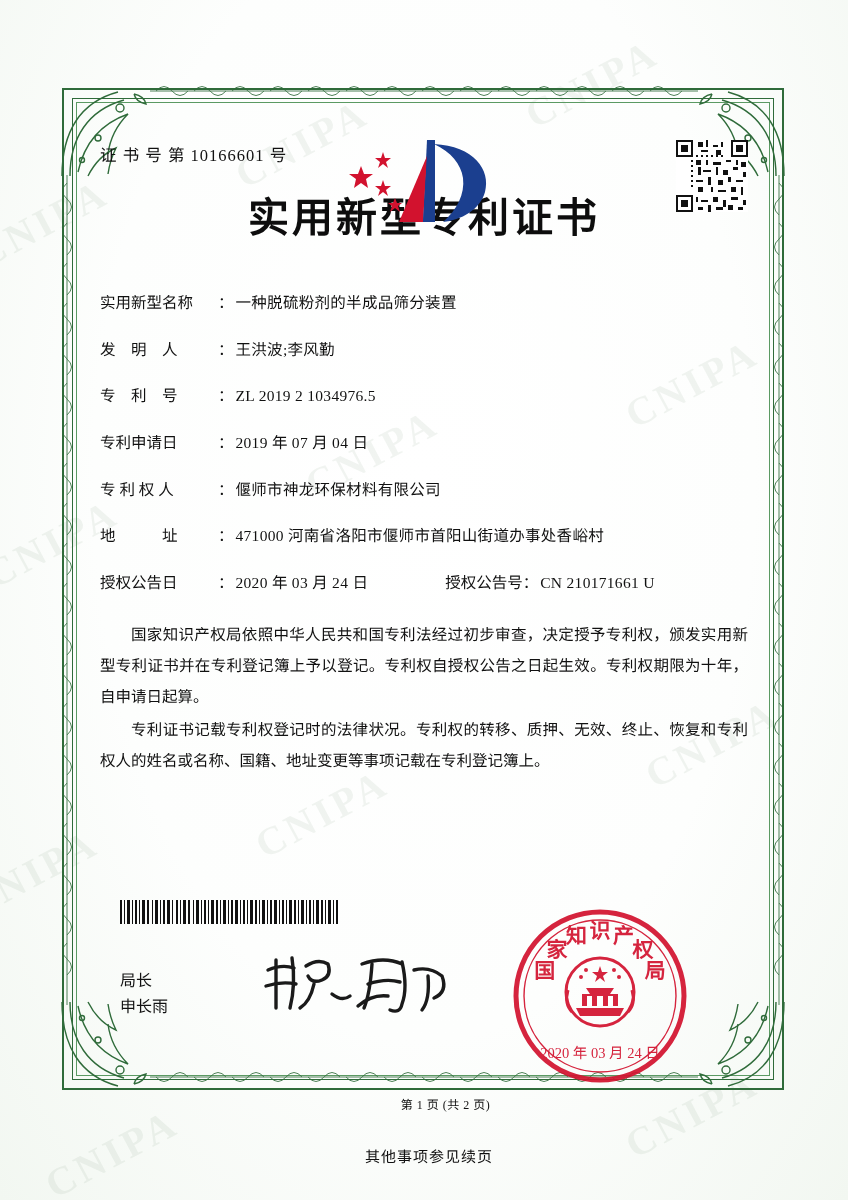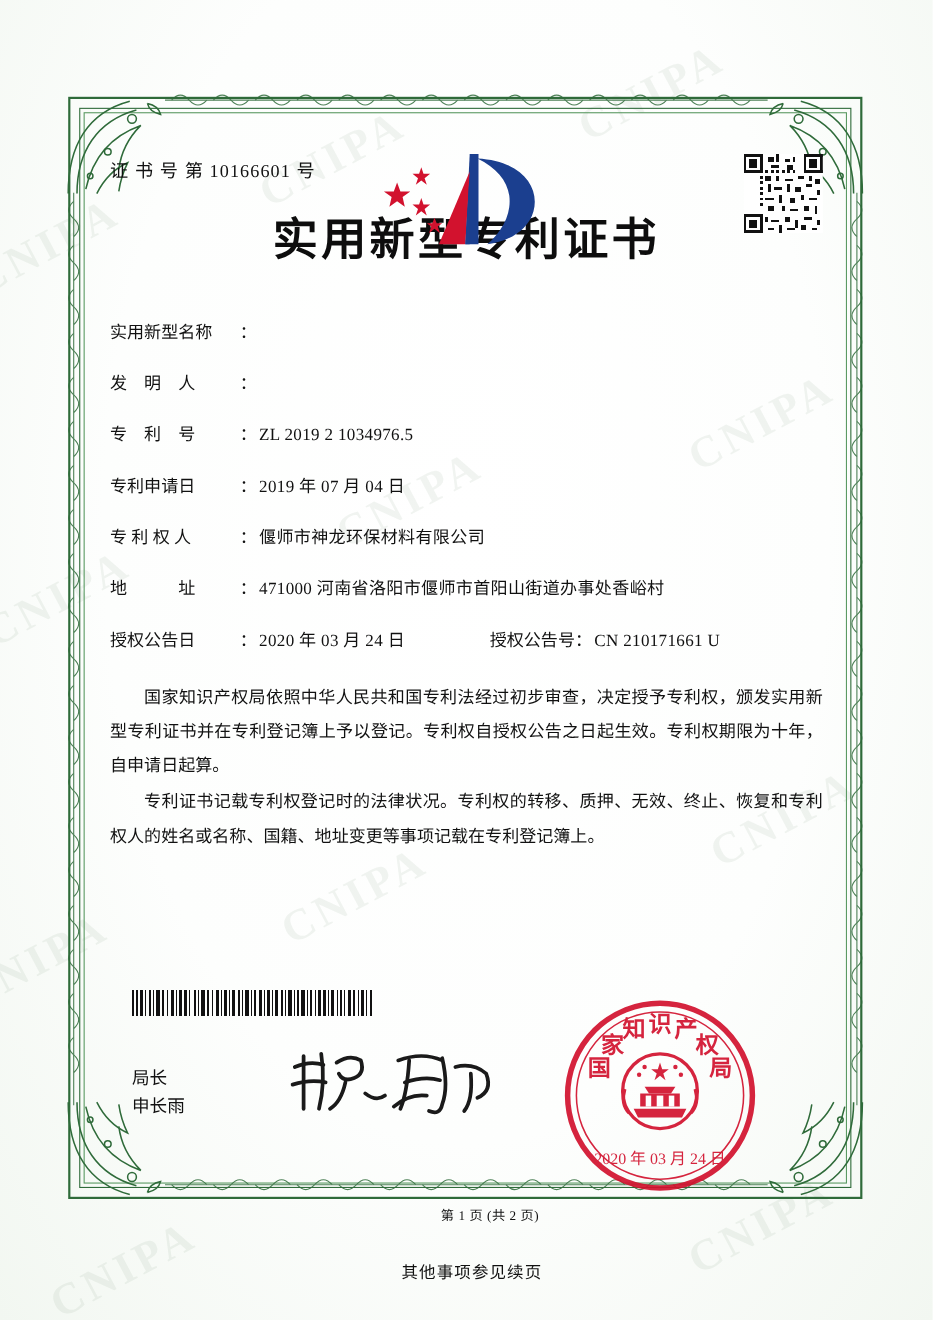--- a/index.html
+++ b/index.html
@@ -458,25 +458,27 @@
       </svg>
     </div>
 
     <div class="title">实用新型专利证书</div>
 
     <div class="fields">
 
       <div class="field-row">
         <div class="field-label">实用新型名称</div>
         <div class="field-colon">：</div>
+        <div class="field-value">一种脱硫粉剂的半成品筛分装置</div>
       </div>
 
       <div class="field-row">
         <div class="field-label">发　明　人</div>
         <div class="field-colon">：</div>
+        <div class="field-value">王洪波;李风勤</div>
       </div>
 
       <div class="field-row">
         <div class="field-label">专　利　号</div>
         <div class="field-colon">：</div>
         <div class="field-value mono">ZL 2019 2 1034976.5</div>
       </div>
 
       <div class="field-row">
         <div class="field-label">专利申请日</div>

